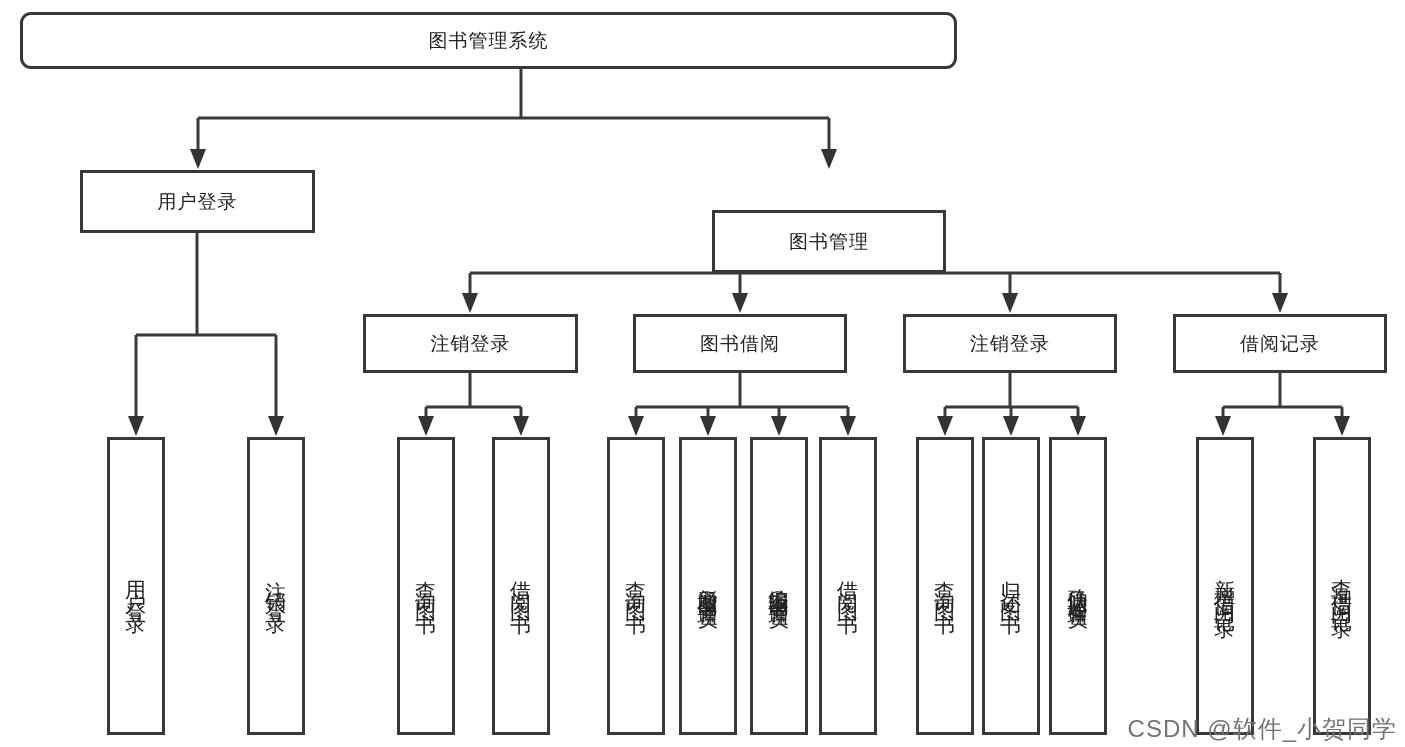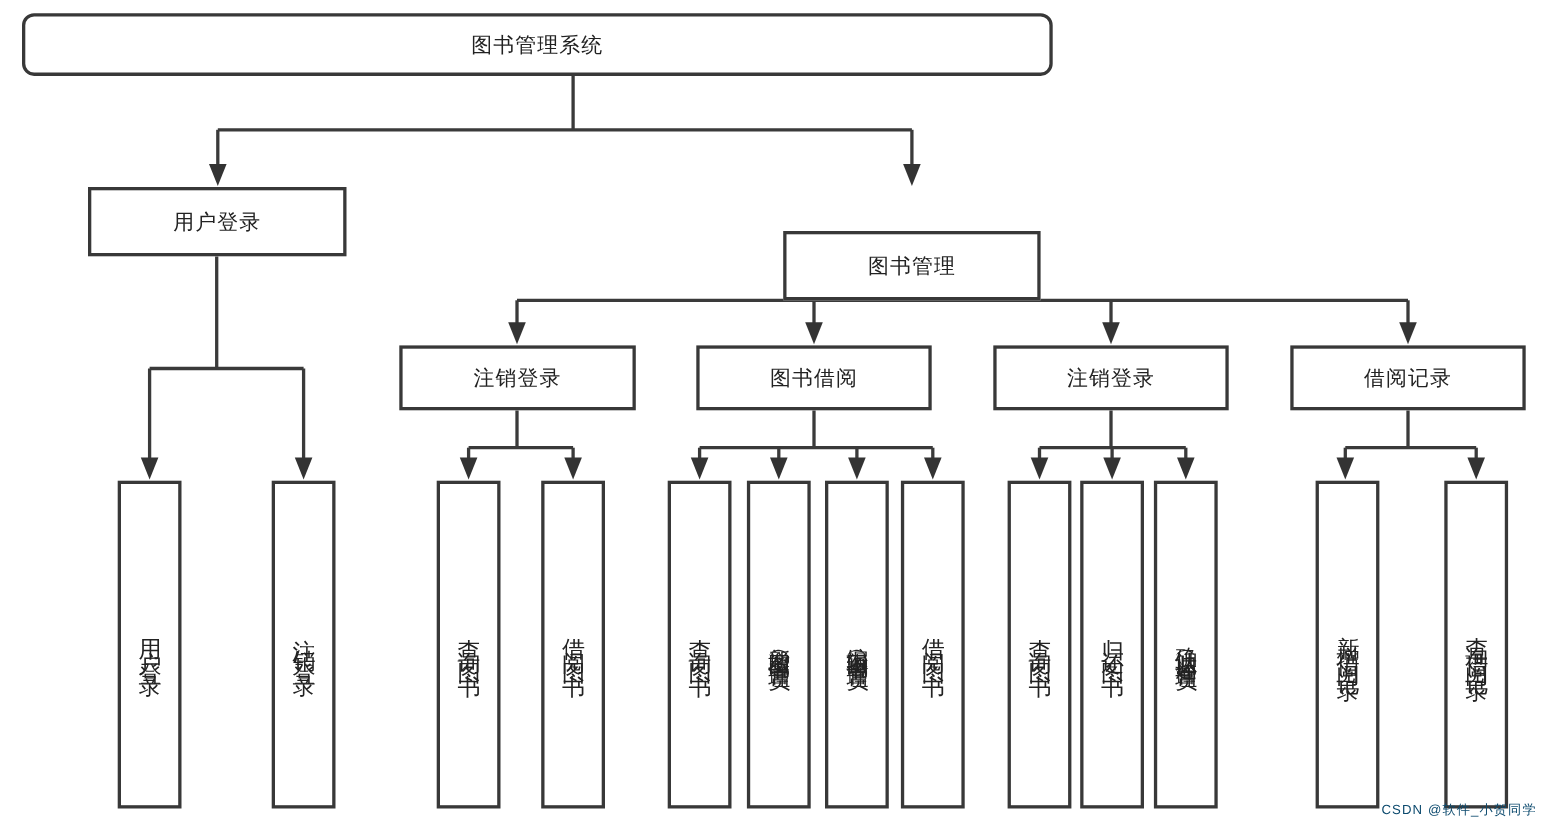--- a/index.html
+++ b/index.html
@@ -26,22 +26,22 @@
   .box.v{
     font-size:21px;
     writing-mode:vertical-rl;
     text-orientation:mixed;
     line-height:1;
   }
   #watermark{
     position:absolute;
     right:8px;
     bottom:2px;
-    font-size:12px;
-    color:#0c4a6e;
+    font-size:24px;
+    color:#737373;
     letter-spacing:1px;
     white-space:nowrap;
   }
 </style>
 </head>
 <body>
 
 <div id="canvas">
 
   <svg id="connectors" viewBox="0 0 1405 747" xmlns="http://www.w3.org/2000/svg">

